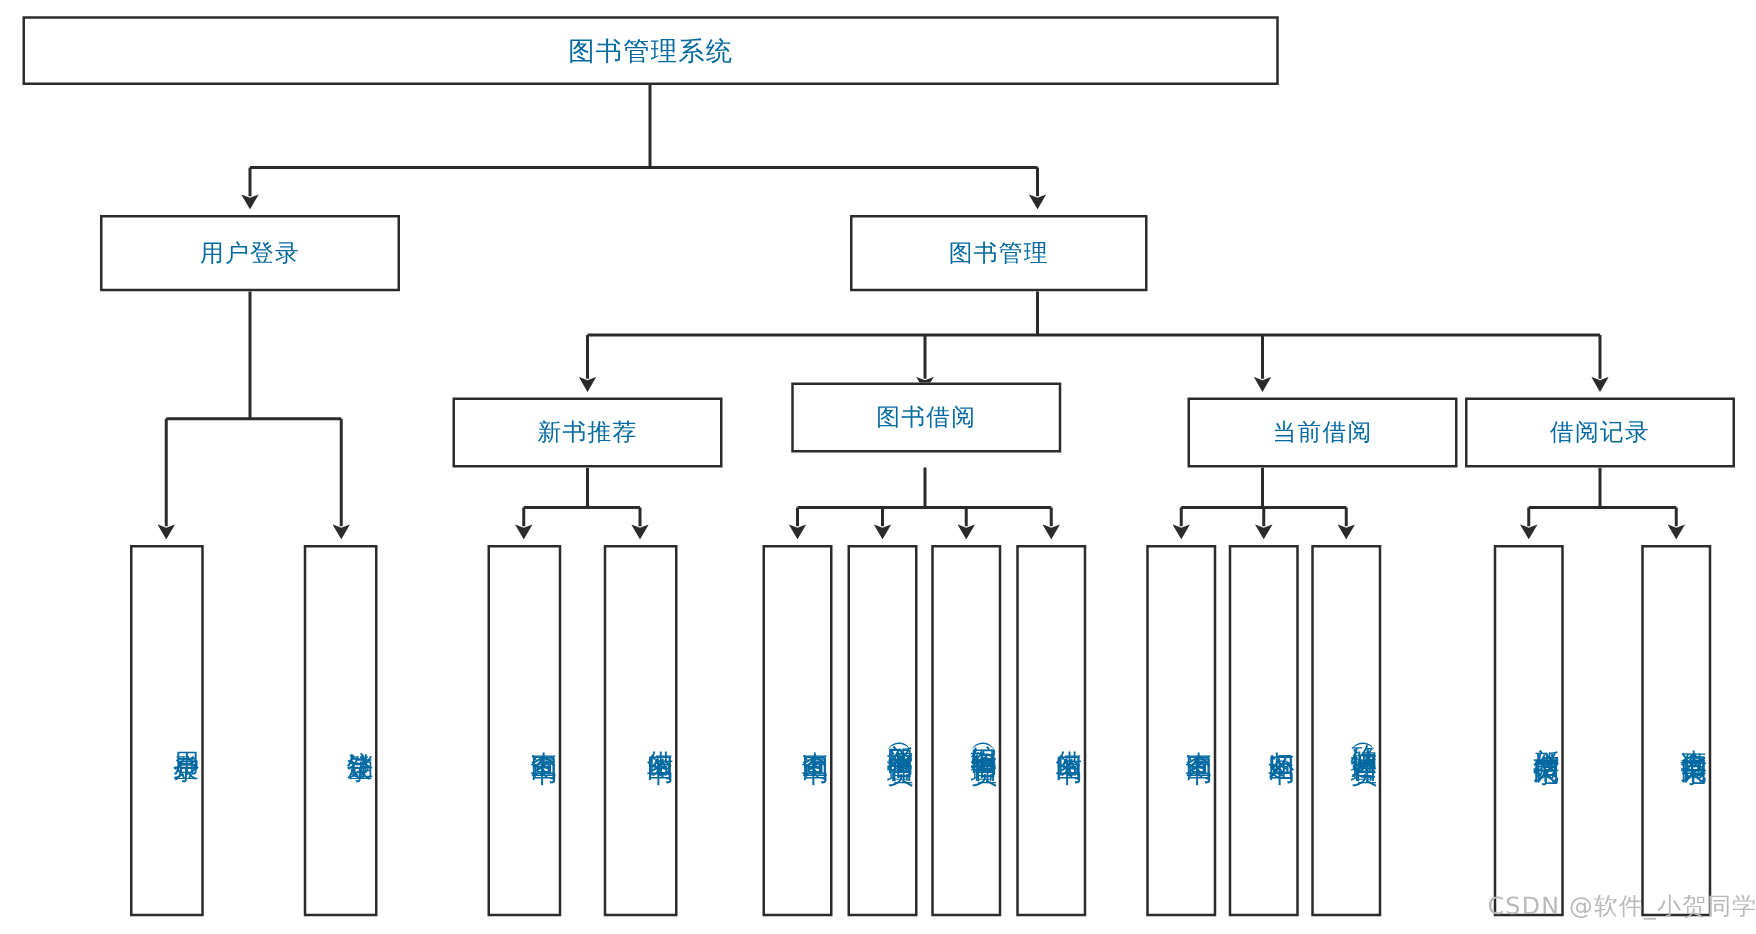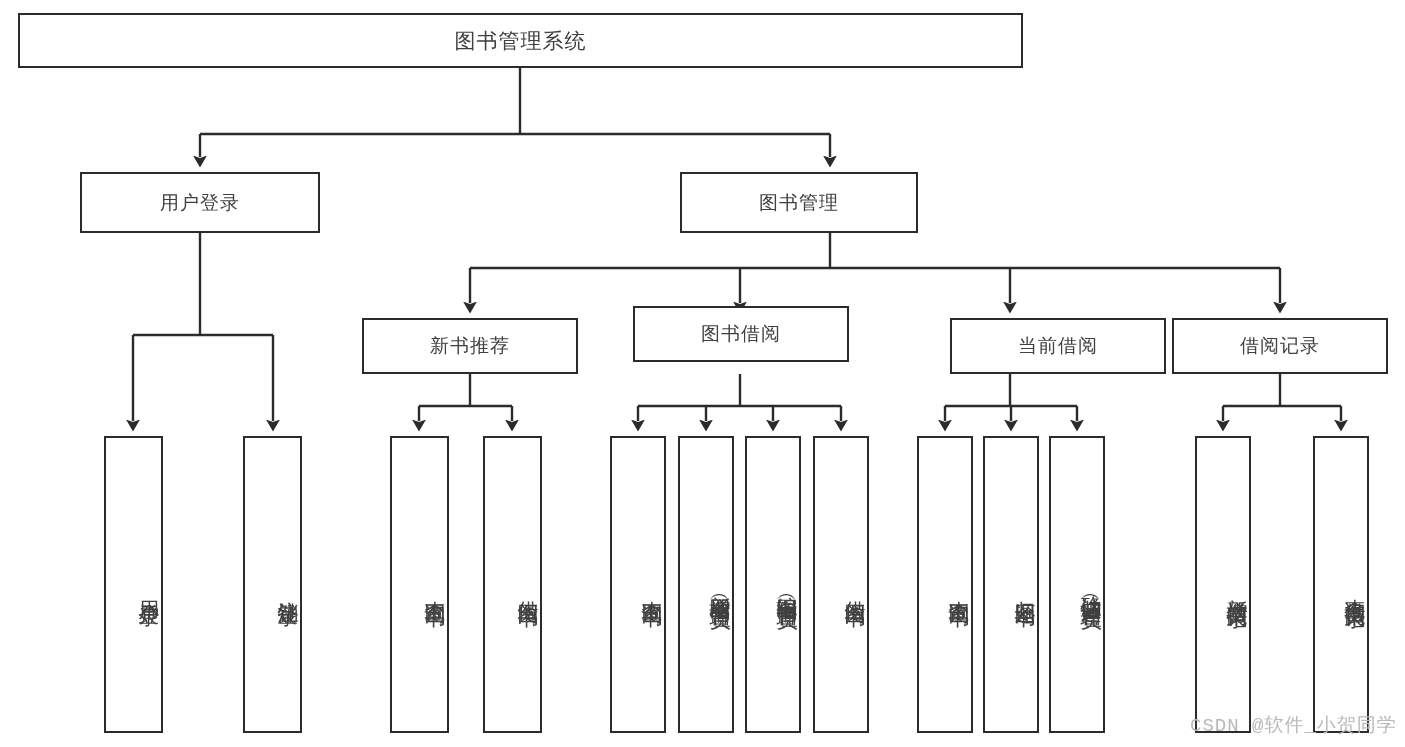--- a/index.html
+++ b/index.html
@@ -9,21 +9,21 @@
   }
   #diagram-root{position:relative;width:1405px;height:747px;background:#fff;}
   svg.layer{position:absolute;left:0;top:0;width:1405px;height:747px;}
   .node-box{
     position:absolute;
     box-sizing:border-box;
     background:#ffffff;
     border:2px solid #2b2b2b;
     display:flex;align-items:center;justify-content:center;
     text-align:right;
-    color:#404040;
+    color:#0369a1;
   }
   .node-box.root{font-size:21px;letter-spacing:1px;}
   .node-box.level1{font-size:19px;letter-spacing:1px;}
   .node-box.level2{font-size:19px;letter-spacing:1px;}
   .node-box.leaf{
     font-size:21px;
     writing-mode:vertical-rl;
     text-orientation:upright;
     line-height:1.16;
     letter-spacing:2px;
@@ -36,21 +36,20 @@
     text-orientation:upright;
     display:block;
   }
   .watermark{
     position:absolute;
     color:#b9b9b9;
     font-size:19px;
     letter-spacing:1px;
     white-space:nowrap;
     user-select:none;
-    font-family:Liberation Mono, monospace;
   }
 </style>
 </head>
 <body>
 
 <div id="diagram-root">
 
   <svg class="layer" viewBox="0 0 1405 747">
     <defs>
       <marker id="arrow" markerWidth="12" markerHeight="14" refX="1.5" refY="7" orient="auto" markerUnits="userSpaceOnUse">

